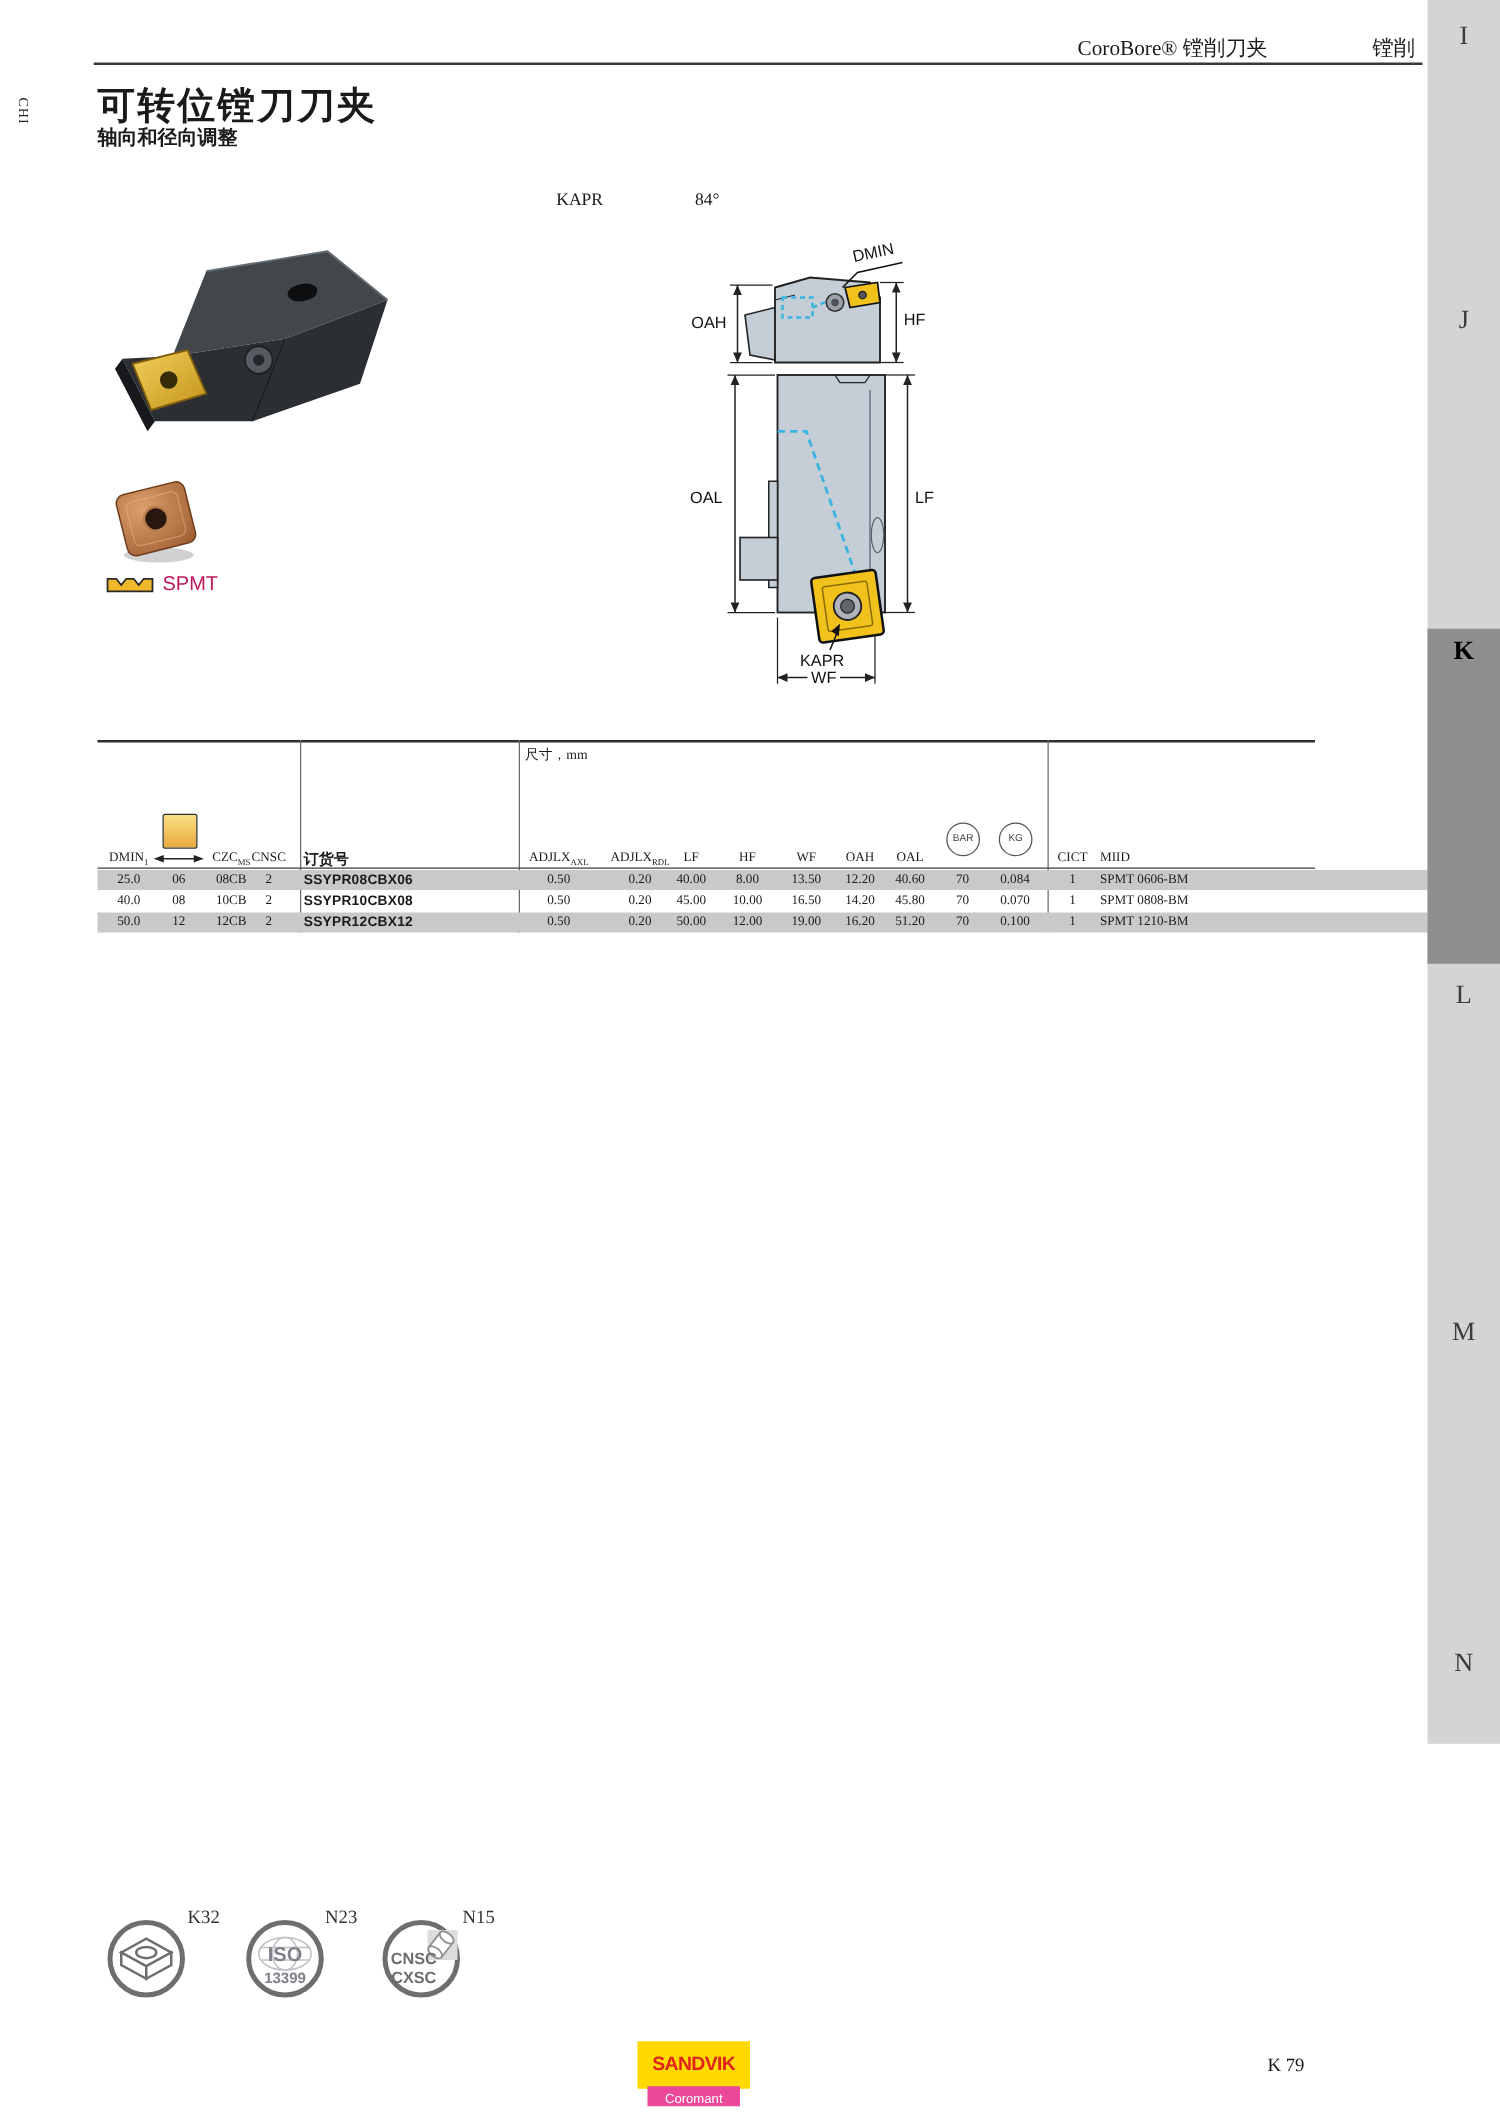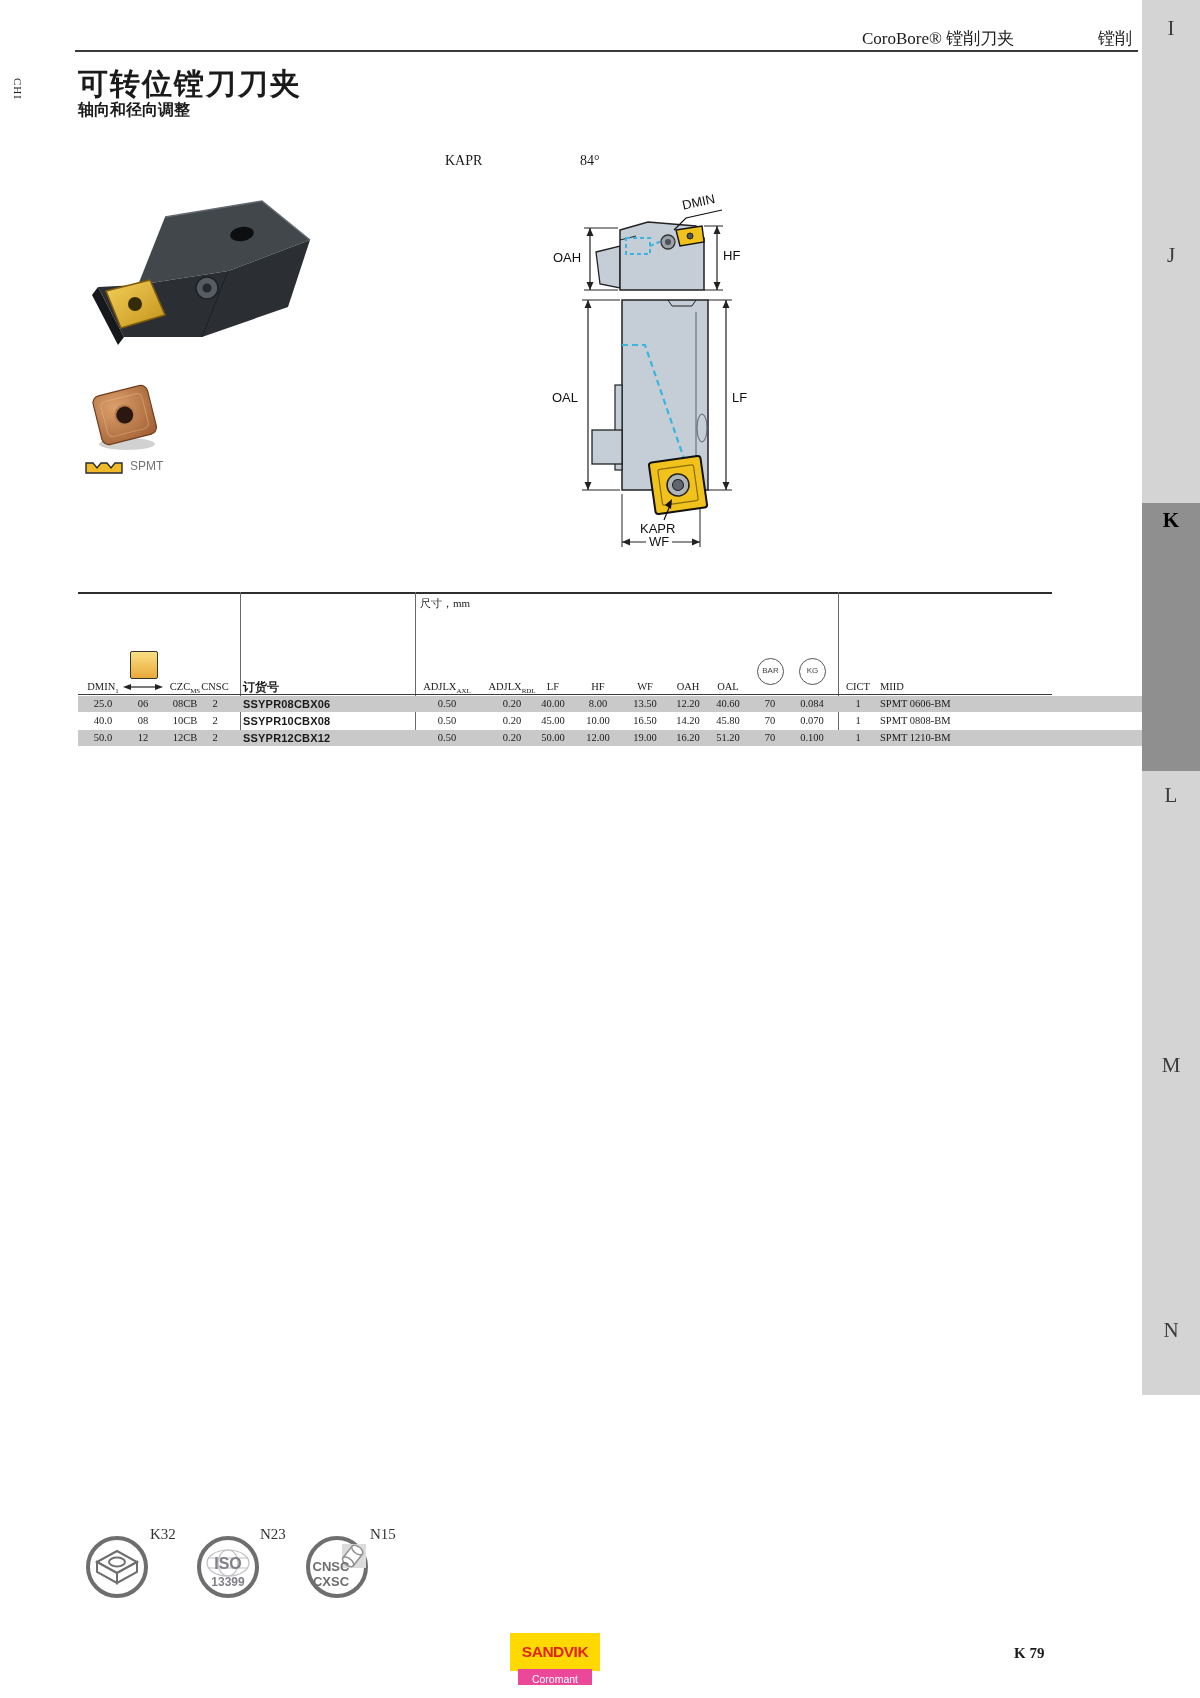--- a/index.html
+++ b/index.html
@@ -8,21 +8,21 @@
   .abs{position:absolute;}
   .nowrap{white-space:nowrap;}
   
   .hdr-product{left:862px;top:27px;font-size:17px;}
   .hdr-section{left:1098px;top:27px;font-size:17px;}
   .hdr-rule{left:75px;top:50px;width:1063px;height:2px;background:#3a3a3a;}
   .edge-marker{left:12px;top:78px;writing-mode:vertical-rl;font-size:11px;letter-spacing:1px;color:#222;}
   .page-title{left:78px;top:64px;font-size:30px;font-weight:bold;letter-spacing:2px;}
   .page-subtitle{left:78px;top:100px;font-size:16px;font-weight:bold;}
   .kapr-label{left:445px;top:153px;font-size:14px;}
-  .kapr-value{left:556px;top:153px;font-size:14px;margin-left:24px;}
+  .kapr-value{left:556px;top:153px;font-size:14px;}
   
   .tbl-topline{left:78px;top:592px;width:974px;height:2px;background:#2e2e2e;}
   .tbl-hdrline{left:78px;top:694px;width:974px;height:1px;background:#3c3c3c;}
   .vdiv{width:1px;top:592px;height:154px;background:#6a6a6a;}
   .units-hdr{left:420px;top:596px;font-size:11px;}
   .hl{position:absolute;top:681px;font-size:10.5px;transform:translateX(-50%);white-space:nowrap;}
   .hl.lft{transform:none;}
   sub{font-size:7px;}
   .ord-hdr{font-family:"Liberation Serif",serif;font-weight:bold;font-size:12px;top:679px;}
   .dimcircle{position:absolute;top:658px;width:25px;height:25px;border:1.5px solid #555;
@@ -44,22 +44,22 @@
   .side-active-box{left:1142px;top:503px;width:58px;height:268px;background:#8f8f8f;}
   .side-tab.active{color:#000;font-weight:bold;}
   
   .ref-label{font-size:15px;color:#333;}
   .logo-yellow{left:510px;top:1633px;width:90px;height:38px;background:#ffd900;
                text-align:center;line-height:38px;}
   .logo-brand{font-family:"Liberation Sans",sans-serif;font-weight:bold;font-size:15.5px;
               color:#e2231a;letter-spacing:-0.5px;}
   .logo-red{left:518px;top:1669px;width:74px;height:16px;background:#ec4899;text-align:center;}
   .logo-division{font-family:"Liberation Sans",sans-serif;font-size:10.5px;color:#fff;line-height:16px;}
-  .page-number{left:1014px;top:1645px;font-size:15px;font-weight:bold;}
-  .spmt-label{left:130px;top:459px;font-size:12px;font-family:"Liberation Sans",sans-serif;color:#737373;}
+  .page-number{left:1014px;top:1645px;font-size:15px;font-weight:normal;}
+  .spmt-label{left:130px;top:459px;font-size:16px;font-family:"Liberation Sans",sans-serif;color:#be185d;}
 </style>
 </head>
 <body>
 
 <div id="page">
 
   <div class="abs edge-marker">CHI</div>
 
   <div class="abs hdr-product nowrap">CoroBore® 镗削刀夹</div>
   <div class="abs hdr-section nowrap">镗削</div>

